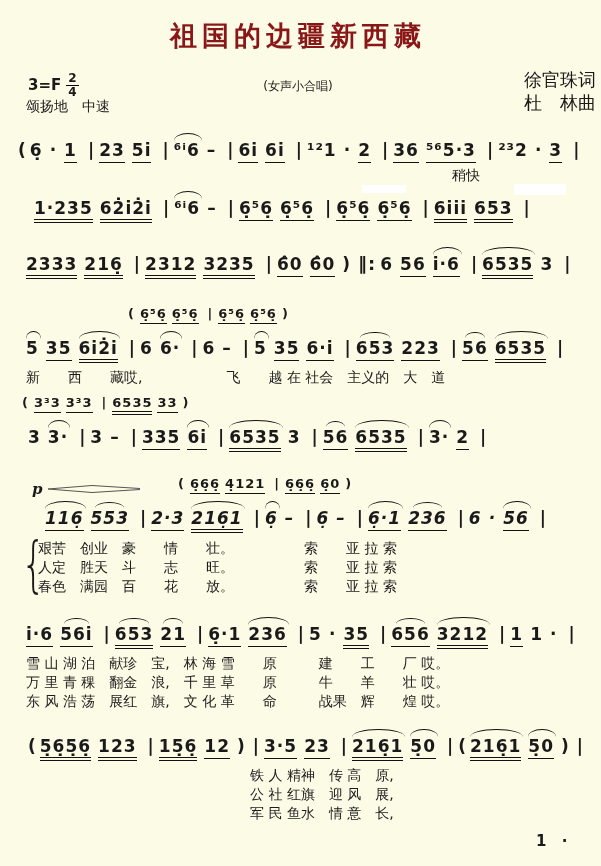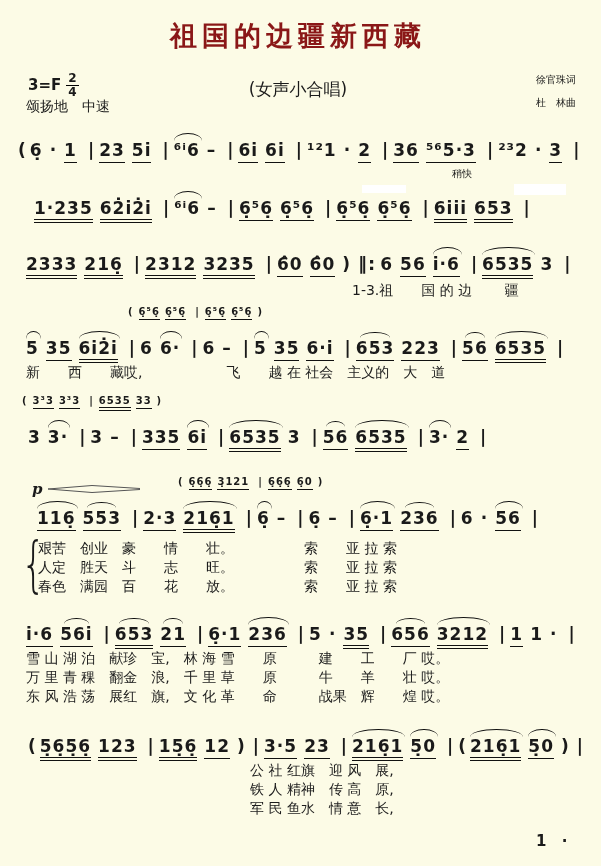--- a/index.html
+++ b/index.html
@@ -7,56 +7,56 @@
   .sheet{position:relative;width:596px;height:866px;background:#fcfbe6;overflow:hidden;
          font-family:"DejaVu Sans",sans-serif;color:#1a1a1a;}
   .title{position:absolute;top:18px;left:0;right:0;margin:0;text-align:center;
          font-size:27px;font-weight:bold;letter-spacing:5px;color:#8a1717;
          font-family:"DejaVu Serif","Liberation Serif",serif;}
   .keysig{position:absolute;left:28px;top:72px;font-weight:bold;font-size:15px;}
   .frac{display:inline-block;vertical-align:middle;text-align:center;margin-left:5px;
         font-size:12px;font-weight:bold;line-height:1.05;}
   .frac .n{display:block;border-bottom:1.5px solid #000;padding:0 2px;}
   .frac .d{display:block;padding:0 2px;}
-  .subtitle{position:absolute;left:0;right:0;top:78px;text-align:center;font-size:17px;}
-  .credits{position:absolute;right:20px;top:68px;text-align:left;font-size:10px;line-height:23px;}
+  .subtitle{position:absolute;left:0;right:0;top:78px;text-align:center;font-size:12px;}
+  .credits{position:absolute;right:0;top:68px;text-align:left;font-size:18px;line-height:23px;}
   .tempo{position:absolute;left:26px;top:98px;font-size:14px;}
-  .tempo2{position:absolute;left:452px;top:167px;font-size:10px;}
+  .tempo2{position:absolute;left:452px;top:167px;font-size:14px;}
 
   .system{position:absolute;white-space:nowrap;}
-  .pre-row{font-size:10px;padding-top:6px;height:18px;}
+  .pre-row{font-size:13px;padding-top:6px;height:18px;}
   .pre-row .tk{margin-right:5px;}
   .notes-row{font-size:17px;padding-top:10px;margin-top:0;}
   .tk{position:relative;display:inline-block;font-weight:bold;margin-right:7px;
       letter-spacing:1px;line-height:1.15;}
   .u1{border-bottom:1.6px solid #111;padding-bottom:1px;}
   .u2{border-bottom:4px double #111;}
   .bar{margin:0 4px;}
   .par{margin-right:3px;}
   .rep{font-size:18px;margin:0 4px;}
   .a1::before{content:"";position:absolute;left:0;right:-2px;top:-8px;height:7px;
       border-top:1.5px solid #111;border-radius:50% 50% 0 0/100% 100% 0 0;}
   .a2::before{content:"";position:absolute;left:12%;right:12%;top:-7px;height:5px;
       border-top:1.5px solid #111;border-radius:50% 50% 0 0/100% 100% 0 0;}
-  .lyrics-wrap{position:relative;}
+  .lyrics-wrap{position:relative;margin-top:5px;}
   .lyrics-row{font-size:14px;font-weight:normal;line-height:19px;white-space:pre;color:#1c1c1c;}
 
   #sys0{top:130px;left:18px;}
   #sys1{top:188px;left:26px;margin-left:8px;}
   #sys2{top:244px;left:26px;}
   #sys2 .lyrics-wrap{margin-left:326px;margin-top:2px;}
   #sys3{top:300px;left:26px;}
   #sys3 .pre-row{margin-left:102px;}
   #sys3 .notes-row{margin-top:4px;}
   #sys4{top:389px;left:22px;}
   #sys4 .notes-row{margin-left:6px;margin-top:4px;text-align:center;}
   #sys4 .lyrics-wrap{margin-left:8px;}
   #sys5{top:470px;left:20px;}
   #sys5 .pre-row{margin-left:158px;}
-  #sys5 .notes-row{margin-left:17px;margin-top:4px;}
+  #sys5 .notes-row{margin-left:25px;margin-top:4px;font-style:italic;}
   #sys5 .lyrics-wrap{margin-left:18px;margin-top:6px;}
   #sys6{top:614px;left:26px;}
   #sys7{top:726px;left:28px;}
   #sys7 .lyrics-wrap{margin-left:222px;}
 
   .dyn{position:absolute;left:12px;top:10px;display:flex;align-items:center;gap:3px;}
   .p-dyn{font-style:italic;font-weight:bold;font-size:15px;
          font-family:"DejaVu Serif","Liberation Serif",serif;}
   .brace{position:absolute;left:-17px;top:-5px;font-size:60px;font-weight:100;
          line-height:60px;transform:scaleX(.65);transform-origin:left center;}
@@ -88,43 +88,40 @@
 
   </div>
   <div class="system" id="sys1">
 
     <div class="notes-row"><span class="tk  u2">1·235</span><span class="tk  u2">62̇i2̇i</span><span class="tk bar u0">|</span><span class="tk  u0 a1">⁶ⁱ6</span><span class="tk  u0">–</span><span class="tk bar u0">|</span><span class="tk  u1">6̣⁵6̣</span><span class="tk  u1">6̣⁵6̣</span><span class="tk bar u0">|</span><span class="tk  u1">6̣⁵6̣</span><span class="tk  u1">6̣⁵6̣</span><span class="tk bar u0">|</span><span class="tk  u2">6iii</span><span class="tk  u2">653</span><span class="tk bar u0">|</span></div>
 
   </div>
   <div class="system" id="sys2">
 
     <div class="notes-row"><span class="tk  u2">2333</span><span class="tk  u2">216̣</span><span class="tk bar u0">|</span><span class="tk  u2">2312</span><span class="tk  u2">3235</span><span class="tk bar u0">|</span><span class="tk  u1">6̂0</span><span class="tk  u1">6̂0</span><span class="tk par u0">)</span><span class="tk rep u0">‖:</span><span class="tk  u0">6</span><span class="tk  u1">56</span><span class="tk  u1 a1">i·6</span><span class="tk bar u0">|</span><span class="tk  u2 a1">6535</span><span class="tk  u0">3</span><span class="tk bar u0">|</span></div>
-    <div class="lyrics-wrap">
-        <div class="lyrics-row">1-3.祖　　国 的 边　　 疆</div>
-      </div>
   </div>
   <div class="system" id="sys3">
     <div class="pre-row"><span class="tk par u0">(</span><span class="tk  u1">6̣⁵6̣</span><span class="tk  u1">6̣⁵6̣</span><span class="tk bar u0">|</span><span class="tk  u1">6̣⁵6̣</span><span class="tk  u1">6̣⁵6̣</span><span class="tk par u0">)</span></div>
     <div class="notes-row"><span class="tk  u0 a1">5</span><span class="tk  u1">35</span><span class="tk  u2 a1">6i2̇i</span><span class="tk bar u0">|</span><span class="tk  u0">6</span><span class="tk  u0 a1">6·</span><span class="tk bar u0">|</span><span class="tk  u0">6</span><span class="tk  u0">–</span><span class="tk bar u0">|</span><span class="tk  u0 a1">5</span><span class="tk  u1">35</span><span class="tk  u1">6·i</span><span class="tk bar u0">|</span><span class="tk  u1 a2">653</span><span class="tk  u1">223</span><span class="tk bar u0">|</span><span class="tk  u1 a2">56</span><span class="tk  u2 a1">6535</span><span class="tk bar u0">|</span></div>
     <div class="lyrics-wrap">
         <div class="lyrics-row">新　　西　　藏哎,　　　　　　飞　　越 在 社会　主义的　大　道</div>
       </div>
   </div>
   <div class="system" id="sys4">
     <div class="pre-row"><span class="tk par u0">(</span><span class="tk  u1">3³3</span><span class="tk  u1">3³3</span><span class="tk bar u0">|</span><span class="tk  u2">6535</span><span class="tk  u1">33</span><span class="tk par u0">)</span></div>
     <div class="notes-row"><span class="tk  u0">3</span><span class="tk  u0 a1">3·</span><span class="tk bar u0">|</span><span class="tk  u0">3</span><span class="tk  u0">–</span><span class="tk bar u0">|</span><span class="tk  u1">335</span><span class="tk  u1 a1">6i</span><span class="tk bar u0">|</span><span class="tk  u2 a1">6535</span><span class="tk  u0">3</span><span class="tk bar u0">|</span><span class="tk  u1 a2">56</span><span class="tk  u2 a1">6535</span><span class="tk bar u0">|</span><span class="tk  u0 a1">3·</span><span class="tk  u1">2</span><span class="tk bar u0">|</span></div>
   </div>
   <div class="system" id="sys5">
     <div class="dyn">
       <span class="p-dyn">p</span>
       <svg class="hairpin" width="96" height="10" viewBox="0 0 96 10">
         <path d="M2 5 L46 1.5 L94 4.5 M2 5 L46 8.5 L94 5.5" fill="none" stroke="#555" stroke-width="1"></path>
       </svg>
     </div>
-    <div class="pre-row"><span class="tk par u0">(</span><span class="tk  u1">6̣6̣6̣</span><span class="tk  u1">3̣121</span><span class="tk bar u0">|</span><span class="tk  u1">6̣6̣6̣</span><span class="tk  u1">6̣0</span><span class="tk par u0">)</span></div>
+    <div class="pre-row"><span class="tk par u0">(</span><span class="tk  u1">6̣6̣6̣</span><span class="tk  u1">4̣121</span><span class="tk bar u0">|</span><span class="tk  u1">6̣6̣6̣</span><span class="tk  u1">6̣0</span><span class="tk par u0">)</span></div>
     <div class="notes-row"><span class="tk  u1 a1">116̣</span><span class="tk  u1 a2">553</span><span class="tk bar u0">|</span><span class="tk  u1">2·3</span><span class="tk  u2 a1">216̣1</span><span class="tk bar u0">|</span><span class="tk  u0 a1">6̣</span><span class="tk  u0">–</span><span class="tk bar u0">|</span><span class="tk  u0">6̣</span><span class="tk  u0">–</span><span class="tk bar u0">|</span><span class="tk  u1 a1">6̣·1</span><span class="tk  u1 a2">236</span><span class="tk bar u0">|</span><span class="tk  u0">6</span><span class="tk  u0">·</span><span class="tk  u1 a1">56</span><span class="tk bar u0">|</span></div>
     <div class="lyrics-wrap">
       <span class="brace">{</span>
     <div class="lyrics-row">艰苦　创业　豪　　情　　壮。　　　　　索　　亚 拉 索</div>
         <div class="lyrics-row">人定　胜天　斗　　志　　旺。　　　　　索　　亚 拉 索</div>
         <div class="lyrics-row">春色　满园　百　　花　　放。　　　　　索　　亚 拉 索</div>
       </div>
   </div>
   <div class="system" id="sys6">
 
@@ -132,22 +129,22 @@
     <div class="lyrics-wrap">
         <div class="lyrics-row">雪 山 湖 泊　献珍　宝,　林 海 雪　　原　　　建　　工　　厂 哎。</div>
         <div class="lyrics-row">万 里 青 稞　翻金　浪,　千 里 草　　原　　　牛　　羊　　壮 哎。</div>
         <div class="lyrics-row">东 风 浩 荡　展红　旗,　文 化 革　　命　　　战果　辉　　煌 哎。</div>
       </div>
   </div>
   <div class="system" id="sys7">
 
     <div class="notes-row"><span class="tk par u0">(</span><span class="tk  u2">5̣6̣5̣6̣</span><span class="tk  u2">123</span><span class="tk bar u0">|</span><span class="tk  u2">15̣6̣</span><span class="tk  u1">12</span><span class="tk par u0">)</span><span class="tk bar u0">|</span><span class="tk  u1">3·5</span><span class="tk  u1">23</span><span class="tk bar u0">|</span><span class="tk  u2 a1">216̣1</span><span class="tk  u1 a1">5̣0</span><span class="tk bar u0">|</span><span class="tk par u0">(</span><span class="tk  u2 a1">216̣1</span><span class="tk  u1 a1">5̣0</span><span class="tk par u0">)</span><span class="tk bar u0">|</span></div>
     <div class="lyrics-wrap">
+        <div class="lyrics-row">铁 人 精神　传 高　原,</div>
         <div class="lyrics-row">公 社 红旗　迎 风　展,</div>
-        <div class="lyrics-row">铁 人 精神　传 高　原,</div>
         <div class="lyrics-row">军 民 鱼水　情 意　长,</div>
       </div>
   </div>
 
   <div class="artifact" id="art1"></div>
   <div class="artifact" id="art2"></div>
   <div class="pagenum">1 ·</div>
 </div>
 
 </body></html>

